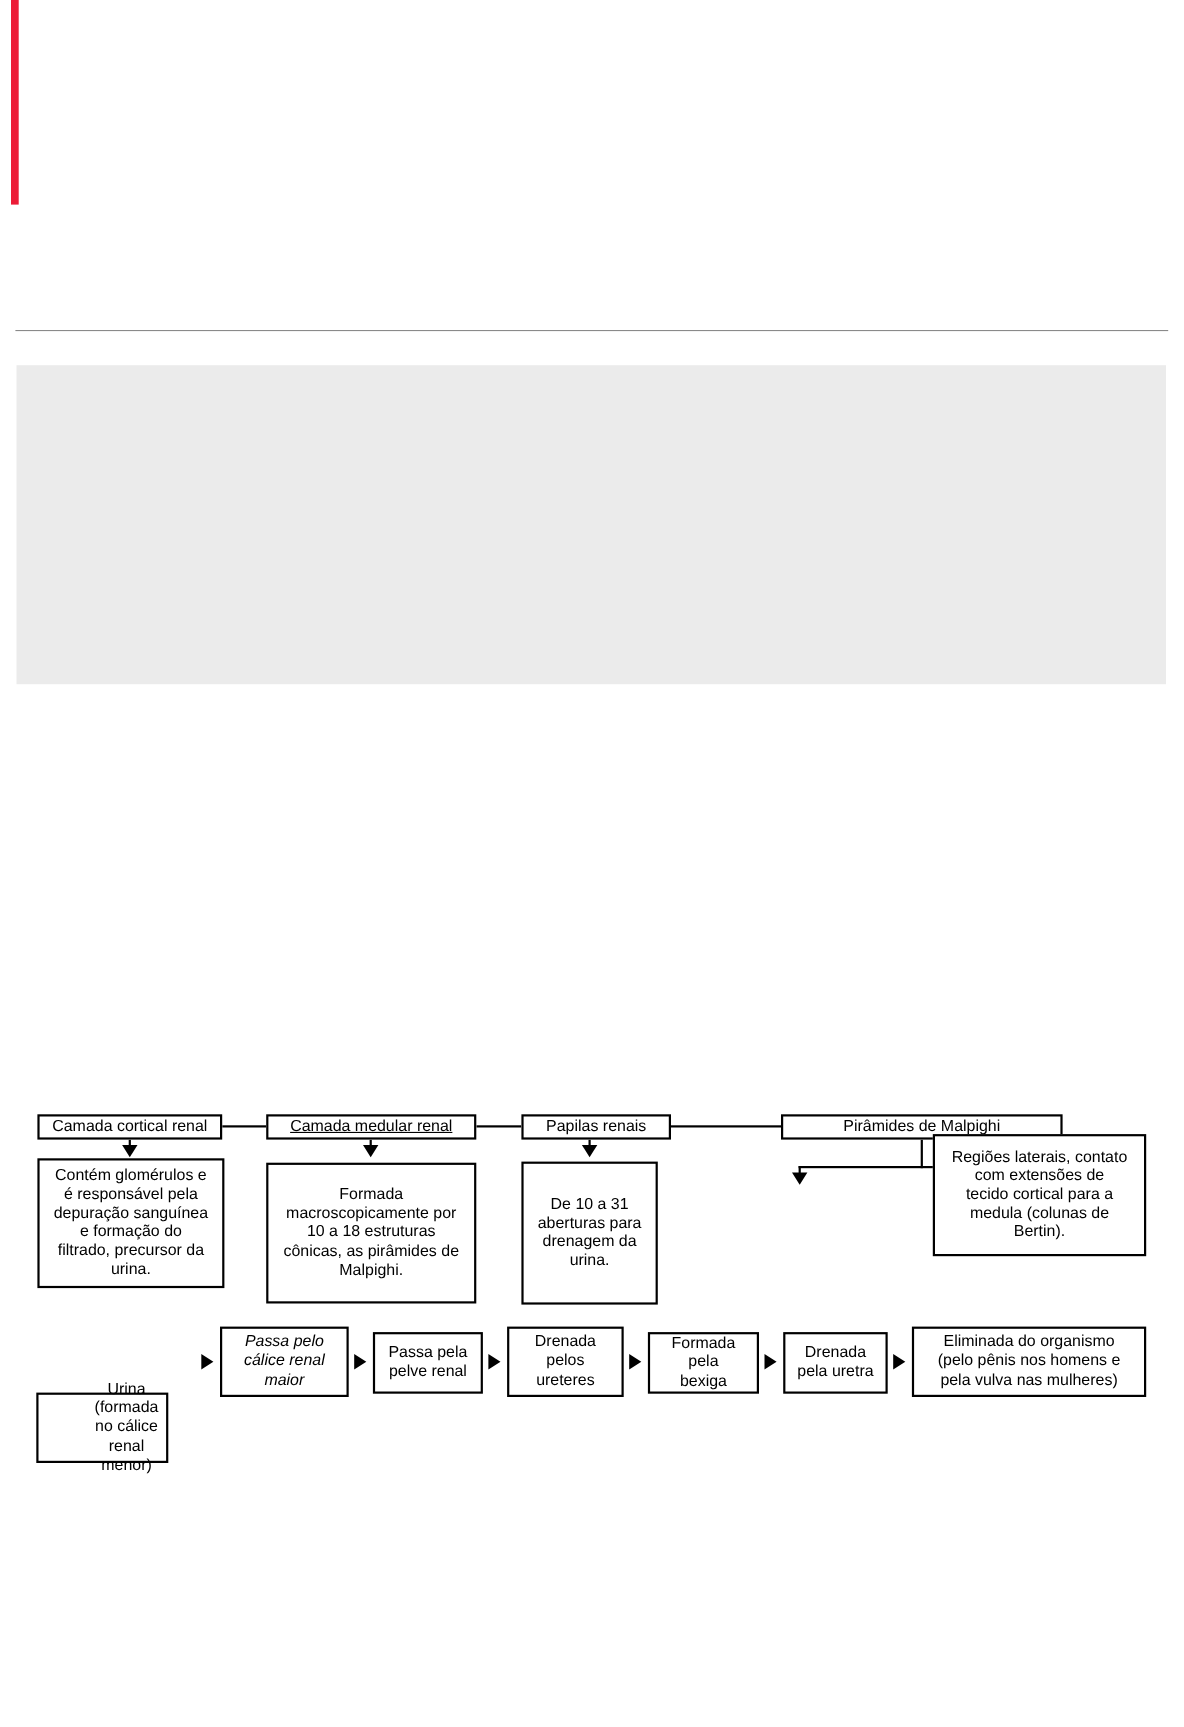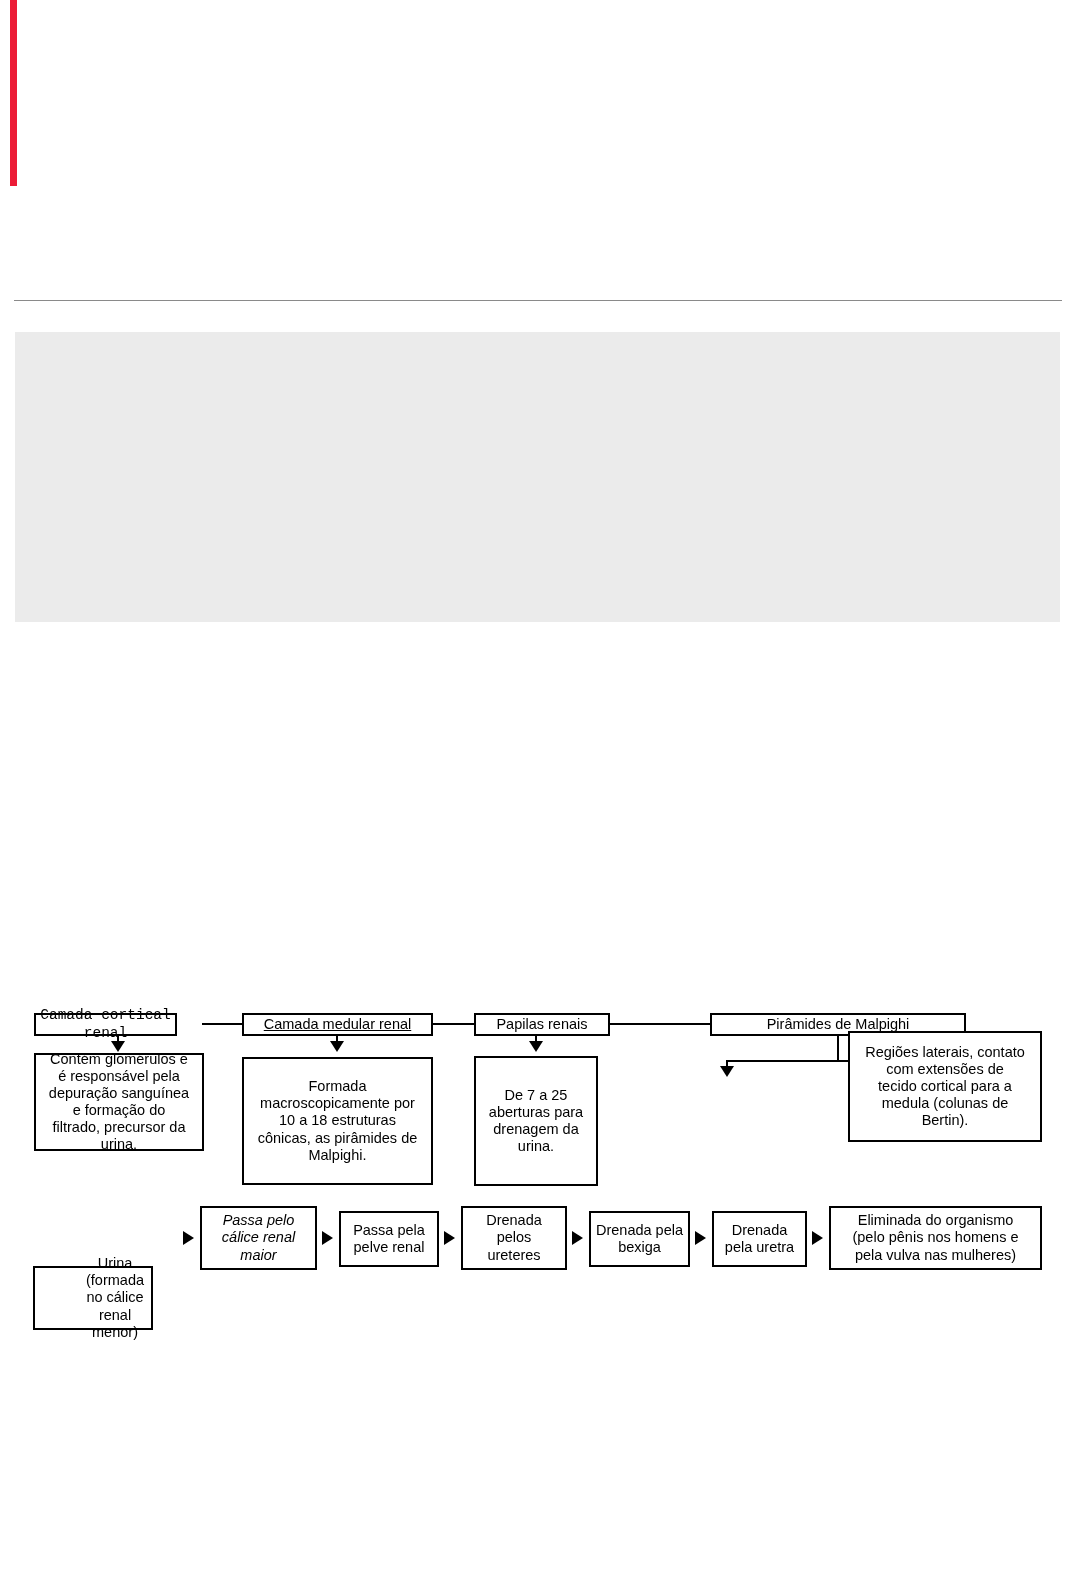--- a/index.html
+++ b/index.html
@@ -111,21 +111,21 @@
 </style>
 </head>
 <body>
 
 <div class="red-bar"></div>
 <div class="hrule"></div>
 <div class="gray-block"></div>
 
 <div class="diagram">
 
-  <div class="box header" style="left:34px; top:1013px; width:143px; height:23px;font-family:Liberation Mono, monospace;">Camada cortical renal</div>
+  <div class="box header" style="left:34px; top:1013px; width:168px; height:23px;">Camada cortical renal</div>
 
   <div class="box header" style="left:242px; top:1013px; width:191px; height:23px;text-decoration:underline;">Camada medular renal</div>
 
   <div class="box header" style="left:474px; top:1013px; width:136px; height:23px;">Papilas renais</div>
 
   <div class="box header" style="left:710px; top:1013px; width:256px; height:23px;">Pirâmides de Malpighi</div>
 
   <div class="hline" style="left:202px; top:1023px; width:40px;"></div>
   <div class="hline" style="left:433px; top:1023px; width:41px;"></div>
   <div class="hline" style="left:598px; top:1023px; width:112px;"></div>
@@ -139,34 +139,34 @@
   <div class="vline" style="left:535px; top:1036px; height:8px;"></div>
   <div class="arrow-down" style="left:529px; top:1041px;"></div>
 
   <div class="vline" style="left:837px; top:1036px; height:26px;"></div>
   <div class="hline" style="left:726px; top:1060px; width:222px;"></div>
   <div class="vline" style="left:726px; top:1060px; height:9px;"></div>
   <div class="arrow-down" style="left:720px; top:1066px;"></div>
   <div class="vline" style="left:946px; top:1060px; height:9px;"></div>
   <div class="arrow-down" style="left:940px; top:1066px;"></div>
 
-  <div class="box detail" style="left:34px; top:1053px; width:170px; height:98px;">Contém glomérulos e
+  <div class="box detail" style="left:34px; top:1053px; width:170px; height:118px;">Contém glomérulos e
 é responsável pela
 depuração sanguínea
 e formação do
 filtrado, precursor da
 urina.</div>
 
   <div class="box detail" style="left:242px; top:1057px; width:191px; height:128px;">Formada
 macroscopicamente por
 10 a 18 estruturas
 cônicas, as pirâmides de
 Malpighi.</div>
 
-  <div class="box detail" style="left:474px; top:1056px; width:124px; height:130px;">De 7 a 25
+  <div class="box detail" style="left:474px; top:1056px; width:124px; height:130px;">De 10 a 31
 aberturas para
 drenagem da
 urina.</div>
 
 
   <div class="box detail" style="left:848px; top:1031px; width:194px; height:111px;">Regiões laterais, contato
 com extensões de
 tecido cortical para a
 medula (colunas de
 Bertin).</div>
@@ -183,21 +183,21 @@
 
   <div class="box flow" style="left:339px; top:1211px; width:100px; height:56px;">Passa pela
 pelve renal</div>
   <div class="arrow-right" style="left:444px; top:1231px;"></div>
 
   <div class="box flow" style="left:461px; top:1206px; width:106px; height:64px;">Drenada
 pelos
 ureteres</div>
   <div class="arrow-right" style="left:572px; top:1231px;"></div>
 
-  <div class="box flow" style="left:589px; top:1211px; width:101px; height:56px;">Drenada pela
+  <div class="box flow" style="left:589px; top:1211px; width:101px; height:56px;">Formada pela
 bexiga</div>
   <div class="arrow-right" style="left:695px; top:1231px;"></div>
 
   <div class="box flow" style="left:712px; top:1211px; width:95px; height:56px;">Drenada
 pela uretra</div>
   <div class="arrow-right" style="left:812px; top:1231px;"></div>
 
   <div class="box flow" style="left:829px; top:1206px; width:213px; height:64px;">Eliminada do organismo
 (pelo pênis nos homens e
 pela vulva nas mulheres)</div>

